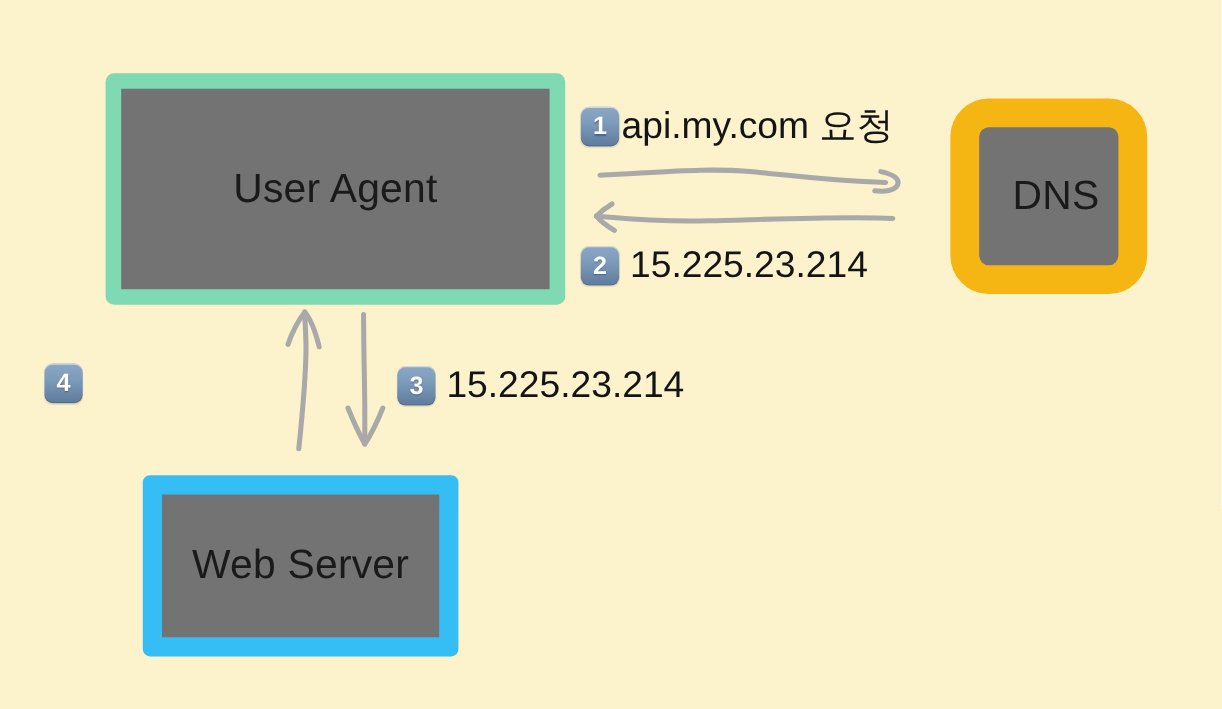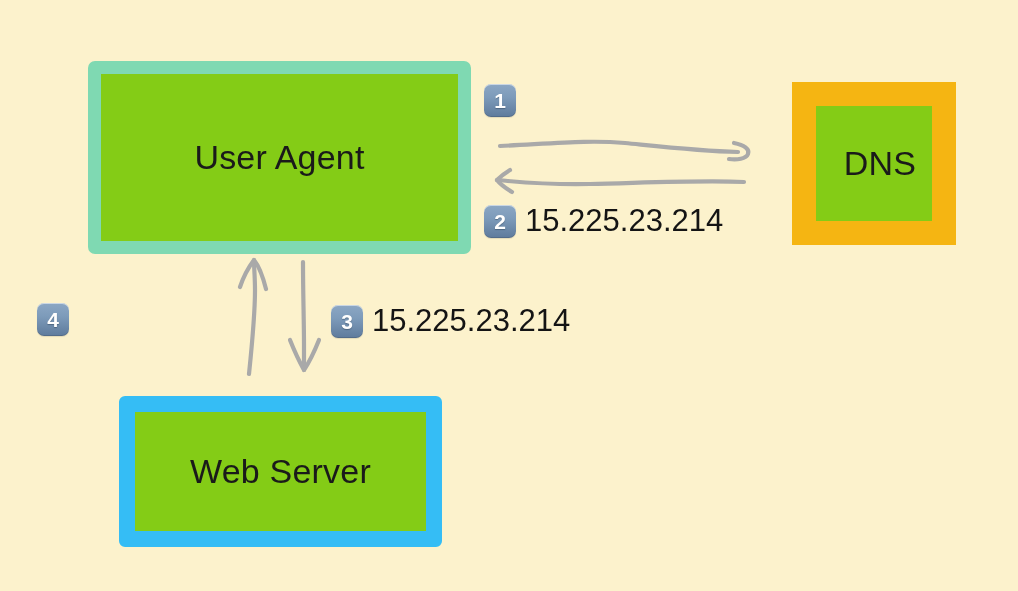--- a/index.html
+++ b/index.html
@@ -13,21 +13,21 @@
     height: 591px;
     background: #fcf2cc;
     overflow: hidden;
     font-family: "Liberation Sans", sans-serif;
   }
 
   
   .node {
     position: absolute;
     box-sizing: border-box;
-    background: #84cc16;
+    background: #737373;
     display: flex;
     align-items: center;
     justify-content: center;
   }
   .node-label {
     font-family: "Liberation Sans", sans-serif;
     font-size: 34px;
     font-weight: 400;
     color: #1a1a1a;
     letter-spacing: 0.2px;
@@ -41,27 +41,27 @@
     height: 193px;
     border: 13px solid #7fd9b2;
     border-radius: 7px;
   }
   #node-dns {
     left: 792px;
     top: 82px;
     width: 164px;
     height: 163px;
     border: 24px solid #f5b512;
-    border-radius: 0;
+    border-radius: 32px;
     padding-left: 12px;
   }
   #node-web-server {
     left: 119px;
     top: 396px;
-    width: 323px;
+    width: 263px;
     height: 151px;
     border: 16px solid #35bdf5;
     border-radius: 6px;
   }
 
   
   .arrow-layer {
     position: absolute;
     left: 0;
     top: 0;
@@ -154,20 +154,21 @@
   <div class="node" id="node-dns">
     <span class="node-label">DNS</span>
   </div>
 
   <div class="node" id="node-web-server">
     <span class="node-label">Web Server</span>
   </div>
 
   <div class="step-label" id="step-1">
     <span class="step-badge">1</span>
+    <span class="step-text">api.my.com 요청</span>
   </div>
 
   <div class="step-label" id="step-2">
     <span class="step-badge">2</span>
     <span class="step-text gap">15.225.23.214</span>
   </div>
 
   <div class="step-label" id="step-3">
     <span class="step-badge">3</span>
     <span class="step-text gap">15.225.23.214</span>

